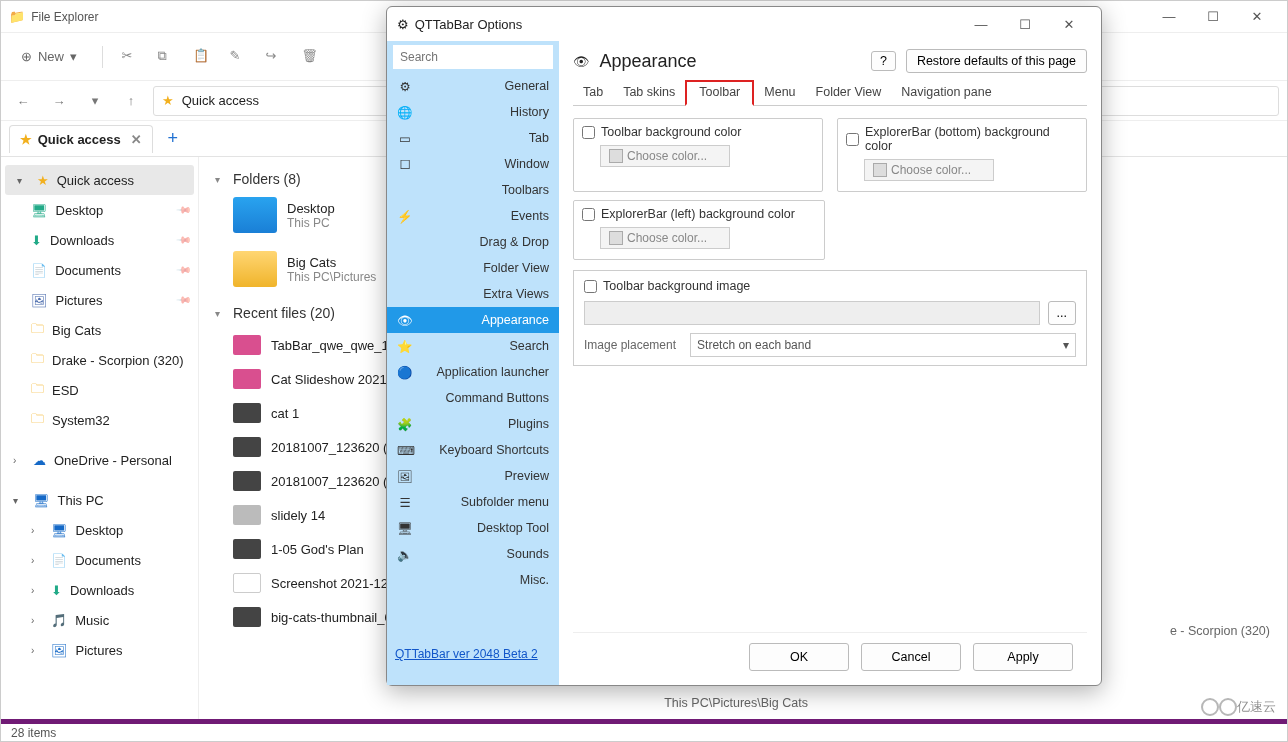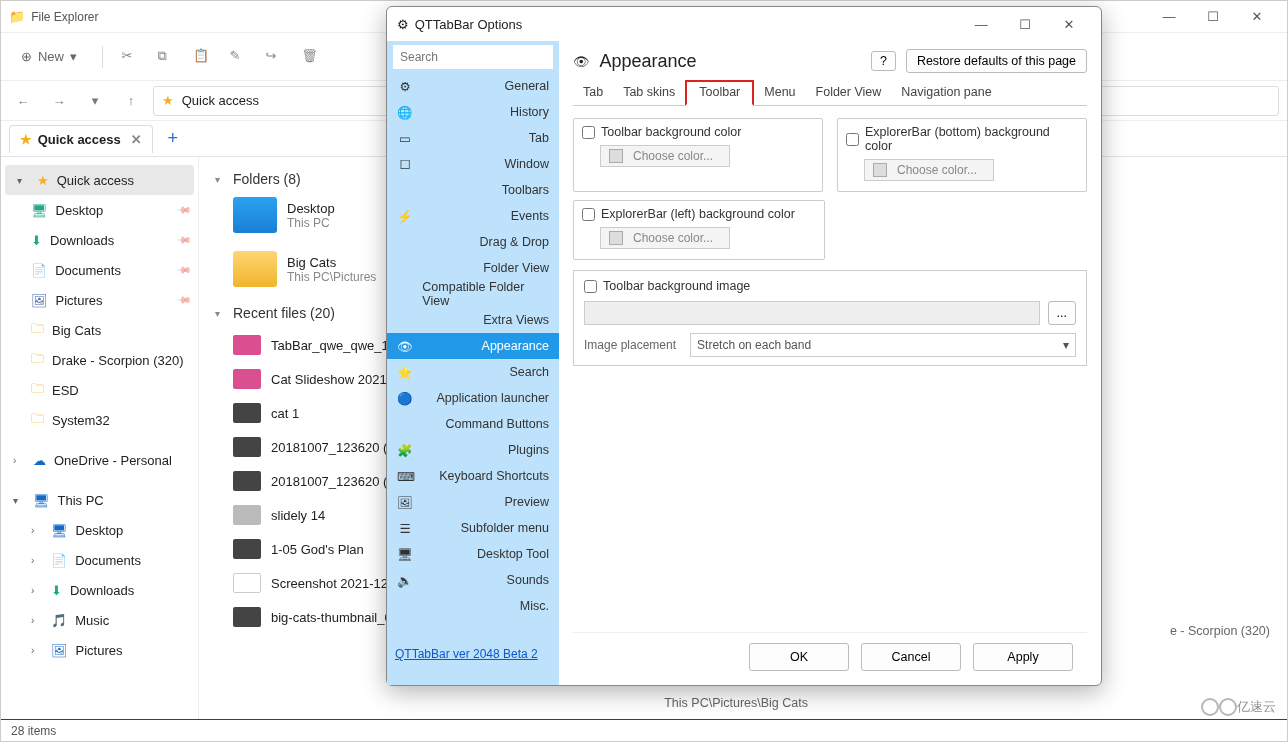--- a/index.html
+++ b/index.html
@@ -37,21 +37,21 @@
 .group-hd .chev { color:#888;}
 .folder-card { display: flex; gap: 10px; margin: 6px 0 18px 18px; align-items: center;}
 .folder-big { width: 44px; height: 36px; background: linear-gradient(#29a3ef,#1a7fd6); border-radius: 3px; position: relative;}
 .folder-big.yellow { background: linear-gradient(#ffd673,#f0b42b);}
 .folder-meta .name { font-size: 13px;} .folder-meta .path { color:#888; font-size:12px;}
 .file-row { display: flex; align-items: center; gap: 10px; margin: 6px 0 6px 18px; font-size: 13px; height:28px;}
 .thumb { width: 28px; height: 20px; background: #444; border-radius:2px; display:inline-block;}
 .thumb.pink { background:#d94f8f;}
 .thumb.gray{background:#bbb;}
 .thumb.white{background:#fff; border:1px solid #ccc;}
-.status-bar { height: 22px; border-top:1px solid #701a75; font-size:12px; color:#555; padding: 2px 10px; display:flex; align-items:center;}
+.status-bar { height: 22px; border-top:5px solid #701a75; font-size:12px; color:#555; padding: 2px 10px; display:flex; align-items:center;}
 
 
 .dialog { position:absolute; left:386px; top:6px; width:716px; height:680px; background:#fff; border:1px solid #888; border-radius:6px; box-shadow:0 6px 24px rgba(0,0,0,.3); display:flex; flex-direction:column; }
 .dlg-title { height:34px; display:flex; align-items:center; padding:0 10px;}
 .dlg-title .txt { font-size:13px; margin-left:6px; font-weight:500;}
 .dlg-title .winbtns { margin-left:auto; display:flex;}
 .dlg-body { flex:1; display:flex; overflow:hidden; }
 .dlg-side { width:172px; background:#bee2fb; display:flex; flex-direction:column; }
 .dlg-search { margin:4px 6px; height:24px; border:1px solid #fff; background:#fff; padding:2px 6px; font-size:12px; color:#6d28d9;}
 .cat { height:26px; display:flex; align-items:center; justify-content:flex-end; padding:0 10px; gap:10px; font-size:12.5px; color:#333;}
@@ -65,21 +65,21 @@
 .btn { border:1px solid #bbb; background:#fdfdfd; padding:4px 10px; border-radius:3px; font-size:12.5px;}
 .btn.small{padding:2px 8px;}
 .tabs { display:flex; border-bottom:1px solid #ccc; font-size:12.5px; position:relative;}
 .tabs .t { padding:6px 10px; color:#444;}
 .tabs .t.active { border:2px solid #d22; border-bottom:2px solid #fff; position:relative; top:1px; background:#fff; font-weight:500; padding:3px 12px;}
 .pane { flex:1; padding:8px 0; overflow:auto;}
 .field-row { display:flex; gap:14px;}
 .group-box { border:1px solid #ccc; border-radius:2px; padding:6px 8px 10px; margin:4px 0; flex:1;}
 .chk { display:flex; align-items:center; gap:6px; font-size:12.5px; color:#333;}
 .chk input { width:13px; height:13px;}
-.color-btn { display:flex; align-items:center; gap:10px; border:1px solid #ccc; padding:3px 8px; margin:6px 0 0 18px; color:#888; font-size:12px; width:130px; background:#f4f4f4;}
+.color-btn { display:flex; align-items:center; gap:4px; border:1px solid #ccc; padding:3px 8px; margin:6px 0 0 18px; color:#888; font-size:12px; width:130px; background:#f4f4f4;}
 .color-sw { width:14px; height:14px; background:#ddd; border:1px solid #aaa;}
 .img-group{border:1px solid #ccc; padding:8px 10px; margin-top:6px;}
 .img-path{display:flex; gap:8px; margin:8px 0;}
 .img-path .path-box{flex:1; height:24px; background:#eee; border:1px solid #ccc;}
 .placement{display:flex; align-items:center; gap:14px; font-size:12px; color:#666; margin-top:8px;}
 .placement .sel-box{flex:1;}
 .sel-box{border:1px solid #ccc; height:24px; padding:2px 6px; display:flex; align-items:center; font-size:12px; color:#555; min-width:170px;}
 .dlg-buttons { display:flex; gap:12px; justify-content:flex-end; padding:10px 14px; border-top:1px solid #eee;}
 .dlg-buttons .btn { width:100px; text-align:center; padding:6px 0;}
 .breadcrumb-right { position:absolute; right:14px; bottom:90px; top:auto; color:#666; font-size:12.5px;}
@@ -321,24 +321,20 @@
       <div class="cat">
           <span class="ico"></span>
           <span>Drag &amp; Drop</span>
         </div>
       <div class="cat">
           <span class="ico"></span>
           <span>Folder View</span>
         </div>
       <div class="cat">
           <span class="ico"></span>
-          <span>Compatible Folder View</span>
-        </div>
-      <div class="cat">
-          <span class="ico"></span>
           <span>Extra Views</span>
         </div>
       <div class="cat sel">
           <span class="ico">👁</span>
           <span>Appearance</span>
         </div>
       <div class="cat">
           <span class="ico">⭐</span>
           <span>Search</span>
         </div>

